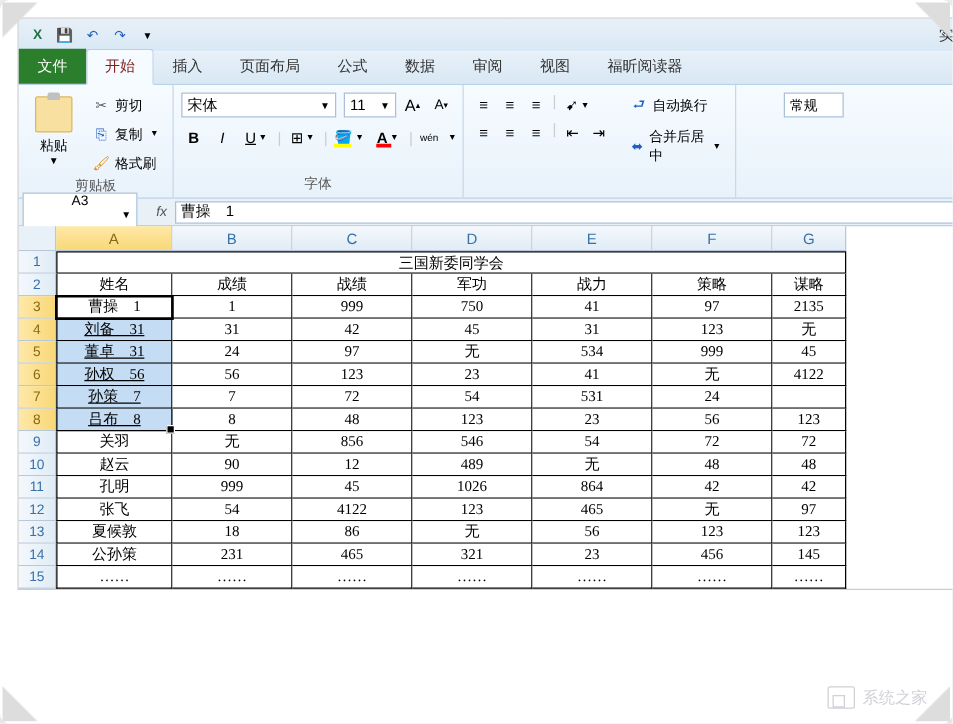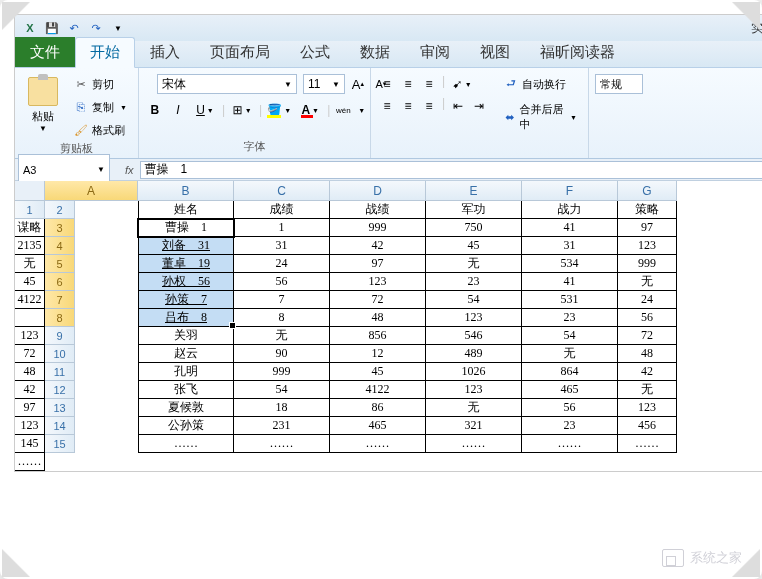--- a/index.html
+++ b/index.html
@@ -9,61 +9,61 @@
     
     .qat { height: 26px; background: linear-gradient(#e8f0f8, #d8e8f4); display: flex; align-items: center; padding: 0 6px; gap: 4px; }
     .qat-icon { width: 18px; height: 18px; display: flex; align-items: center; justify-content: center; font-size: 11px; }
     .excel-icon { color: #217346; font-weight: bold; }
     .save-icon { color: #2060c0; }
     .undo-icon, .redo-icon { color: #2060c0; }
     .qat-right { margin-left: auto; font-size: 12px; color: #333; padding-right: 6px; }
     
     
     .ribbon-tabs { display: flex; background: linear-gradient(#e8f0f8, #d8e8f4); height: 26px; align-items: flex-end; }
-    .tab { padding: 5px 14px; font-size: 15px; cursor: pointer; color: #333; border: 1px solid transparent; border-bottom: none; text-align: center; }
+    .tab { padding: 5px 14px; font-size: 12px; cursor: pointer; color: #333; border: 1px solid transparent; border-bottom: none; text-align: center; }
     .tab.file-tab { background: #2b7e2b; color: white; font-weight: normal; border-radius: 0; }
-    .tab.active { background: #f6fbff; border: 1px solid #b8d0e8; border-bottom: 1px solid #f6fbff; border-radius: 3px 3px 0 0; margin-bottom: -1px; color: #0369a1; }
+    .tab.active { background: #f6fbff; border: 1px solid #b8d0e8; border-bottom: 1px solid #f6fbff; border-radius: 3px 3px 0 0; margin-bottom: -1px; color: #7f1d1d; }
     
     
     .ribbon { height: 92px; background: linear-gradient(#f6fbff, #e8f2fb); border-top: 1px solid #b8d0e8; border-bottom: 1px solid #b0c8e0; display: flex; }
     .group { border-right: 1px solid #c8d8e8; padding: 2px 6px; display: flex; flex-direction: column; }
     .group-content { flex: 1; display: flex; align-items: flex-start; gap: 4px; padding-top: 4px; }
     .group-label { text-align: center; font-size: 11px; color: #555; padding-bottom: 2px; position: relative; }
     
     .paste-btn { display: flex; flex-direction: column; align-items: center; width: 44px; height: 62px; border: 1px solid transparent; border-radius: 3px; padding: 2px; cursor: pointer; }
     .paste-icon-large { width: 30px; height: 30px; background: #f8e0a0; border: 1px solid #d8b860; border-radius: 2px; position: relative; }
     .paste-icon-large::before { content: ""; position: absolute; top: -4px; left: 9px; width: 10px; height: 6px; background: #c0c0c0; border-radius: 2px 2px 0 0; }
     .paste-label { font-size: 11px; margin-top: 3px; }
     .paste-arrow { font-size: 8px; }
     
     .small-btns { display: flex; flex-direction: column; gap: 2px; }
     .small-btn { display: flex; align-items: center; gap: 4px; padding: 2px 4px; font-size: 11px; cursor: pointer; border: 1px solid transparent; border-radius: 2px; }
     .sb-icon { width: 14px; height: 14px; display: inline-flex; align-items: center; justify-content: center; }
     .cut-icon { color: #555; }
     .copy-icon { color: #2060c0; }
     .format-icon { color: #d89020; }
     
-    .font-name { width: 140px; height: 20px; border: 1px solid #aac0d8; background: white; font-size: 12px; padding: 1px 4px; display: flex; align-items: center; margin-left: 12px; }
+    .font-name { width: 124px; height: 20px; border: 1px solid #aac0d8; background: white; font-size: 12px; padding: 1px 4px; display: flex; align-items: center; }
     .font-name-arrow { margin-left: auto; font-size: 8px; }
     .font-size { width: 42px; height: 20px; border: 1px solid #aac0d8; background: white; font-size: 12px; padding: 1px 4px; margin-left: 3px; display: flex; align-items: center; }
     
     .font-row { display: flex; align-items: center; gap: 3px; }
     .btn-icon { width: 20px; height: 20px; display: inline-flex; align-items: center; justify-content: center; border: 1px solid transparent; border-radius: 2px; cursor: pointer; font-size: 12px; }
     .has-dd { width: 28px; }
     .dd-arrow { font-size: 7px; margin-left: 2px; }
     
     .align-col { display: flex; flex-direction: column; gap: 2px; }
     .align-row { display: flex; gap: 1px; }
     
     .wrap-merge { display: flex; flex-direction: column; gap: 4px; margin-left: 6px; }
     .wrap-btn { display: flex; align-items: center; gap: 4px; font-size: 11px; padding: 2px 4px; cursor: pointer; border: 1px solid transparent; border-radius: 2px; }
     
     
     .formula-row { display: flex; align-items: center; height: 22px; background: #e8f0f8; border-bottom: 1px solid #c0d0e0; }
-    .name-box { width: 92px; height: 32px; border: 1px solid #aac0d8; background: white; margin: 0 3px; font-size: 11px; padding: 0 4px; display: flex; align-items: center; }
+    .name-box { width: 92px; height: 32px; border: 1px solid #aac0d8; background: white; margin: 0 3px; font-size: 11px; padding: 0 4px; display: flex; align-items: center; flex-direction: column; }
     .name-box-arrow { margin-left: auto; font-size: 8px; }
     .fx-label { font-style: italic; font-size: 11px; margin: 0 6px 0 12px; color: #555; }
     .formula-bar { flex: 1; height: 18px; border: 1px solid #aac0d8; background: white; margin-right: 4px; font-size: 12px; padding: 0 4px; display: flex; align-items: center; }
     .corner { width: 30px; height: 20px; background: #e8f0f8; border-right: 1px solid #b8c8d8; border-bottom: 1px solid #b8c8d8; }
     .col-header { height: 20px; background: linear-gradient(#f4f8fc, #e0ecf6); border-right: 1px solid #b8c8d8; border-bottom: 1px solid #b8c8d8; text-align: center; font-size: 12px; color: #3870a8; display: flex; align-items: center; justify-content: center; }
     .col-header.selected { background: linear-gradient(#ffe8a8, #f8d878); color: #8b6914; }
     .row-header { width: 30px; height: 18px; background: linear-gradient(90deg, #f4f8fc, #e0ecf6); border-right: 1px solid #b8c8d8; border-bottom: 1px solid #b8c8d8; text-align: center; font-size: 11px; color: #3870a8; display: flex; align-items: center; justify-content: center; }
     .row-header.selected { background: linear-gradient(90deg, #ffe8a8, #f8d878); color: #8b6914; }
     
     .grid { display: grid; grid-template-columns: 30px 93px 96px 96px 96px 96px 96px 59px; }
@@ -224,21 +224,21 @@
               <span class="sb-icon" style="color:#2060c0;">⬌</span>
               <span>合并后居中</span>
               <span class="dd-arrow">▼</span>
             </div>
           </div>
         </div>
       </div>
 
       <div class="group" style="width:56px; border-right:none;">
         <div class="group-content" style="flex-direction:column; gap:4px;">
-          <div style="height:20px; border:1px solid #aac0d8; background:white; width:48px; display:flex; align-items:center; padding:0 4px; font-size:11px;">
+          <div style="height:20px; border:1px solid #aac0d8; background:white; width:48px; display:flex; align-items:center; padding:0 4px; font-size:11px;margin-left:32px;">
             <span>常规</span>
           </div>
         </div>
         <div class="group-label">&nbsp;</div>
       </div>
     </div>
 
     <div class="formula-row">
       <div class="name-box">
         <span>A3</span>
@@ -255,20 +255,21 @@
       <div class="corner"></div>
       <div class="col-header col-A selected">A</div>
       <div class="col-header col-B">B</div>
       <div class="col-header col-C">C</div>
       <div class="col-header col-D">D</div>
       <div class="col-header col-E">E</div>
       <div class="col-header col-F">F</div>
       <div class="col-header col-G">G</div>
 
       <div class="row-header">1</div>
+      <div class="cell header-row first-col" style="grid-column: span 7; justify-content:center; border-left:1px solid #000;">三国新委同学会</div>
 
       <div class="row-header">2</div>
       <div class="cell first-col">姓名</div>
       <div class="cell">成绩</div>
       <div class="cell">战绩</div>
       <div class="cell">军功</div>
       <div class="cell">战力</div>
       <div class="cell">策略</div>
       <div class="cell">谋略</div>
 
@@ -284,21 +285,21 @@
       <div class="row-header selected">4</div>
       <div class="cell first-col selected">刘备　31</div>
       <div class="cell">31</div>
       <div class="cell">42</div>
       <div class="cell">45</div>
       <div class="cell">31</div>
       <div class="cell">123</div>
       <div class="cell">无</div>
 
       <div class="row-header selected">5</div>
-      <div class="cell first-col selected">董卓　19</div>
+      <div class="cell first-col selected">董卓　31</div>
       <div class="cell">24</div>
       <div class="cell">97</div>
       <div class="cell">无</div>
       <div class="cell">534</div>
       <div class="cell">999</div>
       <div class="cell">45</div>
 
       <div class="row-header selected">6</div>
       <div class="cell first-col selected">孙权　56</div>
       <div class="cell">56</div>

